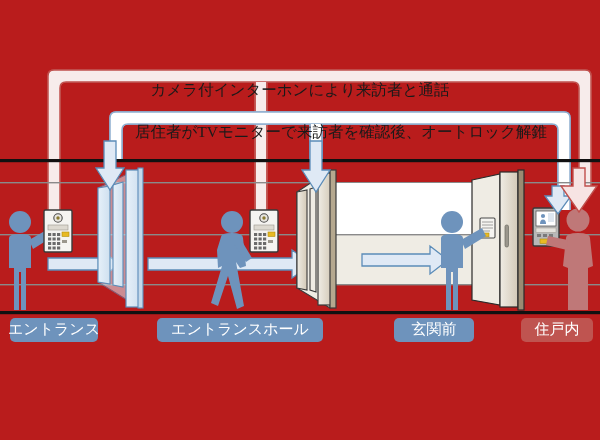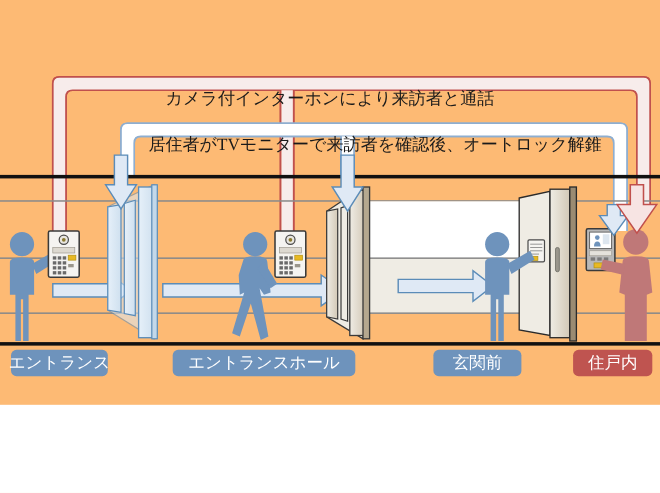--- a/index.html
+++ b/index.html
@@ -9,22 +9,22 @@
   }
   body {
     width: 600px;
     height: 448px;
     font-family: "Liberation Serif", "DejaVu Serif", serif;
     overflow: hidden;
   }
   #diagram-root {
     position: relative;
     width: 600px;
-    height: 368px;
-    background: #fdba74;
+    height: 440px;
+    background: #b91c1c;
   }
   svg.scene {
     position: absolute;
     left: 0;
     top: 0;
     width: 600px;
     height: 448px;
     display: block;
   }
   .callout-text {

